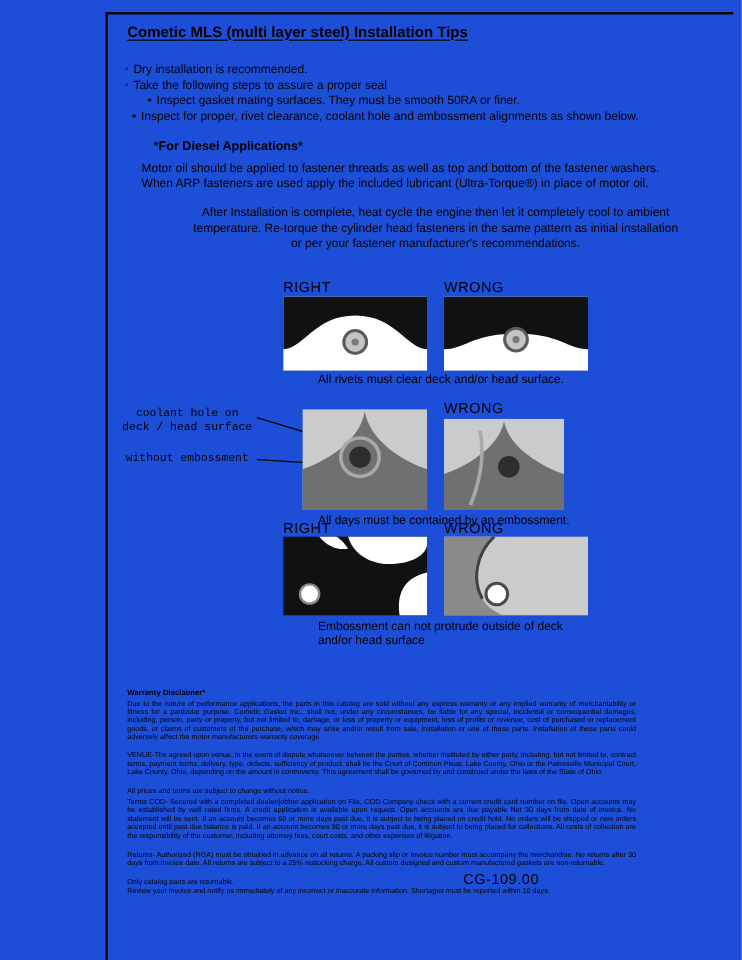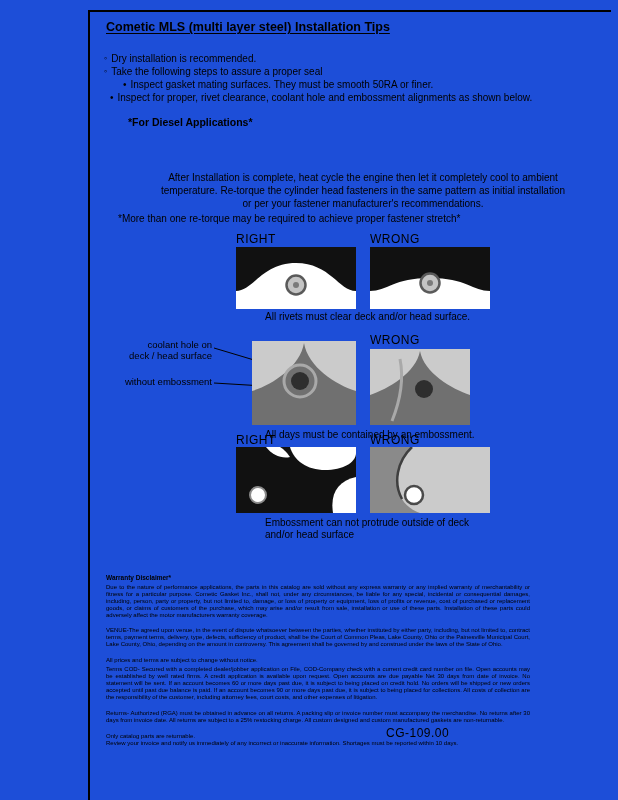--- a/index.html
+++ b/index.html
@@ -14,21 +14,21 @@
   .rule { background: #000000; }
   .title { font-size: 12.5px; font-weight: bold; text-decoration: underline; text-underline-offset: 2px; white-space: nowrap; }
   .body-text { font-size: 10px; line-height: 13px; }
   .bullet-row { font-size: 10px; white-space: nowrap; }
   .o-bullet::before { content: "◦"; font-size: 9px; margin-right: 4px; position: relative; top: -1px; }
   .f-bullet::before { content: "•"; font-size: 10px; margin-right: 4px; }
   .section-head { font-size: 10.5px; font-weight: bold; white-space: nowrap; }
   .preline { white-space: pre-line; }
   .fig-label { font-size: 12px; text-align: left; letter-spacing: 0.5px; }
   .caption { font-size: 10px; line-height: 12px; margin-left: 28px; }
-  .callout { font-size: 9.5px; line-height: 11px; text-align: right; }
+  .callout { font-size: 9.5px; line-height: 11px; text-align: center; font-family: Liberation Mono, monospace; }
   .legal-head { font-size: 6.5px; font-weight: bold; }
   .legal { font-size: 6px; line-height: 7px; width: 424px; text-align: justify; }
   .footer-code { font-size: 12px; letter-spacing: 0.5px; }
   svg { display: block; width: 100%; height: 100%; }
 </style>
 </head>
 <body>
 
 <div class="page">
 
@@ -36,24 +36,25 @@
   <div class="abs rule" style="left:88px; top:10px; width:2px; height:790px;"></div>
 
   <div class="abs title" style="left:106px; top:20px;">Cometic MLS (multi layer steel) Installation Tips</div>
 
   <div class="abs bullet-row o-bullet" style="left:104px; top:53px;">Dry installation is recommended.</div>
   <div class="abs bullet-row o-bullet" style="left:104px; top:66px;">Take the following steps to assure a proper seal</div>
   <div class="abs bullet-row f-bullet" style="left:123px; top:79px;">Inspect gasket mating surfaces.  They must be smooth 50RA or finer.</div>
   <div class="abs bullet-row f-bullet" style="left:110px; top:92px;">Inspect for proper, rivet clearance, coolant hole and embossment alignments as shown below.</div>
 
   <div class="abs section-head" style="left:128px; top:116px;">*For Diesel Applications*</div>
+  <div class="abs body-text preline" style="left:118px; top:134px; width:490px;">Motor oil should be applied to fastener threads as well as top and bottom of the fastener washers.
+When ARP fasteners are used apply the included lubricant (Ultra-Torque®) in place of motor oil.</div>
   <div class="abs body-text preline" style="left:118px; top:171px; width:490px;text-align:center;">After Installation is complete, heat cycle the engine then let it completely cool to ambient
 temperature. Re-torque the cylinder head fasteners in the same pattern as initial installation
 or per your fastener manufacturer's recommendations.</div>
-  <div class="abs body-text" style="left:118px; top:212px; width:490px;">*More than one re-torque may be required to achieve proper fastener stretch*</div>
 
   <div class="abs fig-label" style="left:236px; top:232px; width:120px;">RIGHT</div>
   <div class="abs fig-label" style="left:370px; top:232px; width:120px;">WRONG</div>
 
   <div class="abs" style="left:236px; top:247px; width:120px; height:62px;">
     <svg viewBox="0 0 120 62" preserveAspectRatio="none" aria-hidden="true">
       <rect x="0" y="0" width="120" height="62" fill="#ffffff"></rect>
       <path d="M0,0 H120 V44 C103,44 94,16 60,16 C26,16 17,44 0,44 Z" fill="#111111"></path>
       <circle cx="60" cy="38" r="9.5" fill="#c4c4c4" stroke="#5a5a5a" stroke-width="2.5"></circle>
       <circle cx="60" cy="38" r="3" fill="#7a7a7a"></circle>

